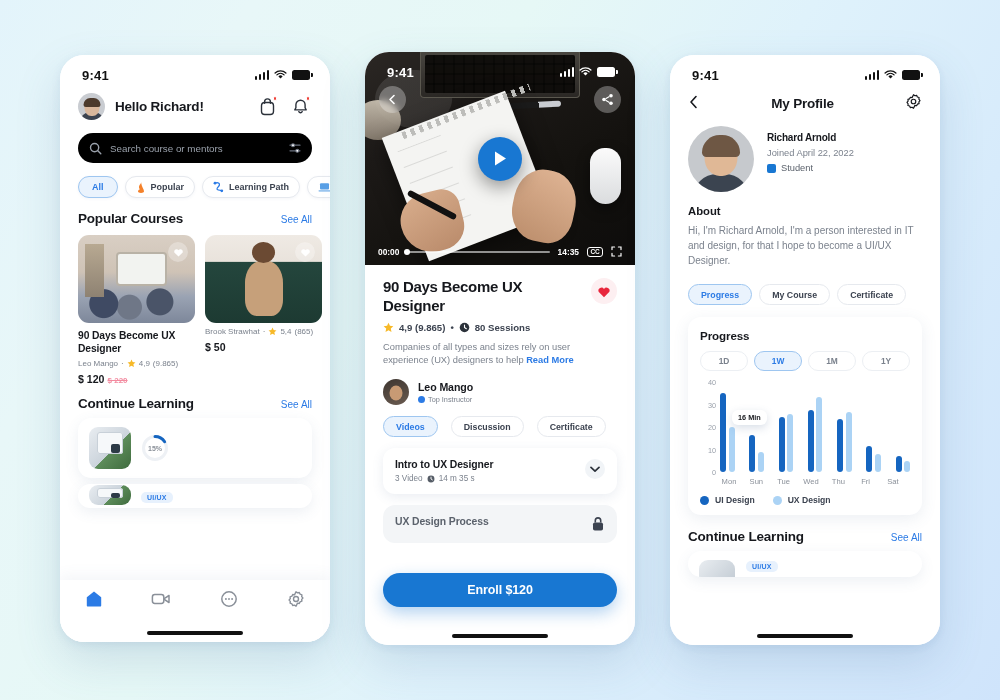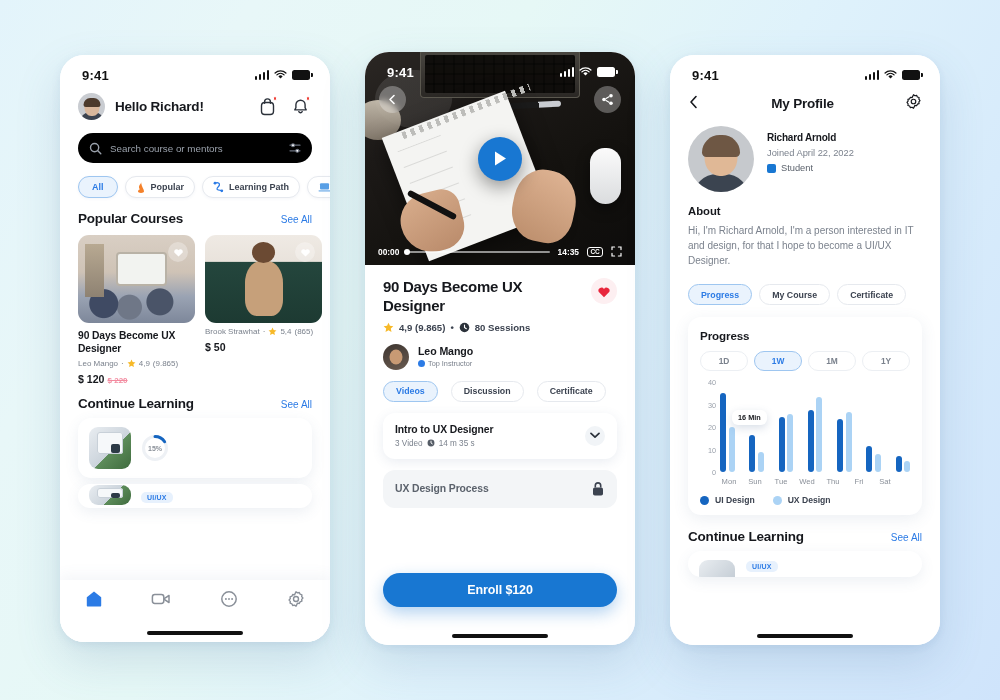--- a/index.html
+++ b/index.html
@@ -188,21 +188,21 @@
   .instr-av::after{content:"";position:absolute;left:50%;top:52%;transform:translate(-50%,-50%);
      width:13px;height:15px;border-radius:50%;background:#c89a74;}
   .instr-name { font-size:10.6px;font-weight:700;color:#16181d;letter-spacing:-.1px;}
   .instr-sub { margin-top:2px; font-size:7.3px; color:#7b828d; display:flex;align-items:center;gap:3px;}
   .badge-dot { width:7px;height:7px;border-radius:50%;background:#2c7be5;display:inline-block;}
   .ctabs { margin-top:11px; display:flex; gap:13px; }
   .ctab { height:21px;border:1px solid #e6e9ee;border-radius:11px;background:#fff;
      display:flex;align-items:center;padding:0 12px;font-size:8.8px;font-weight:600;color:#3c4350;}
   .ctab.active{background:#eaf3fd;border-color:#9ec6f0;color:#2c7be5;}
   .les { margin:11px 18px 0 18px; border-radius:12px; padding:11px 12px;
-     display:flex;align-items:center;gap:8px;}
+     display:flex;align-items:flex-start;gap:8px;}
   .les.open { background:#fff; box-shadow:0 3px 12px rgba(80,110,150,.12); }
   .les.locked { background:#f3f5f7; }
   .les-t { font-size:10.4px;font-weight:700;color:#16181d;letter-spacing:-.1px;}
   .les-s { margin-top:4px; font-size:8.2px;color:#7b828d; display:flex;align-items:center;gap:4px;}
   .les-t.muted { color:#5b626c; font-weight:600; }
   .chev { width:20px;height:20px;border-radius:50%;background:#f1f4f7;
      display:flex;align-items:center;justify-content:center;flex:none;}
   .enroll-btn { position:absolute; left:18px; right:18px; bottom:38px; height:34px;
      background:#1877d2; border-radius:19px; display:flex;align-items:center;justify-content:center;
      color:#fff; font-size:12.5px; font-weight:700; letter-spacing:-.1px;
@@ -232,21 +232,21 @@
   .per.active { background:#eaf3fd;border-color:#9ec6f0;color:#2c7be5;font-weight:700;}
   .chart { margin-top:11px; position:relative; height:104px; }
   .yaxis { position:absolute; left:0; top:0; bottom:14px; width:16px; }
   .ytick { position:absolute; right:0; font-size:7.3px; color:#9aa1ab; transform:translateY(-50%); }
   .plot { position:absolute; left:20px; right:0; top:0; bottom:14px;
      display:flex; align-items:flex-end; justify-content:space-between; }
   .grp { display:flex; align-items:flex-end; gap:2.5px; }
   .bar { width:6px; border-radius:3px; }
   .bar.a { background:#1565c0; }
   .bar.b { background:#abd3f5; }
-  .xaxis { position:absolute; left:20px; right:16px; bottom:0;
+  .xaxis { position:absolute; left:20px; right:8px; bottom:0;
      display:flex; justify-content:space-between; }
   .xlab { font-size:7.6px; color:#8a9099; width:18px; text-align:center;}
   .tip { position:absolute; left:32px; top:28px; background:#fff; border-radius:6px;
      padding:3px 6px; font-size:7.3px; font-weight:700; color:#16181d;
      box-shadow:0 3px 9px rgba(80,110,150,.22); }
   .legend { margin-top:9px; display:flex; gap:18px; align-items:center; }
   .lg { display:flex; align-items:flex-end; gap:6px; font-size:8.6px; color:#3c4350; font-weight:600;}
   .lgd { width:9px;height:9px;border-radius:50%; }
   .r-cl { margin:14px 18px 0 18px; }
   .r-peek { margin:7px 18px 0 18px; background:#fff; border-radius:13px; height:26px;
@@ -535,20 +535,23 @@
             </svg>
         <span>4,9 (9.865)</span>
         <span>•</span>
         <svg width="11" height="11" viewBox="0 0 12 12">
               <circle cx="6" cy="6" r="5.2" fill="#2b313a"></circle>
               <path d="M6 3.2V6l2 1.3" stroke="#fff" stroke-width="1.2" fill="none" stroke-linecap="round"></path>
             </svg>
         <span>80 Sessions</span>
       </div>
 
+      <div class="c-desc">
+        <span>Companies of all types and sizes rely on user experience (UX) designers to help </span><a href="#">Read More</a>
+      </div>
 
       <div class="instr">
         <div class="instr-av"></div>
         <div>
           <div class="instr-name">Leo Mango</div>
           <div class="instr-sub">
             <span class="badge-dot"></span>
             <span>Top Instructor</span>
           </div>
         </div>

